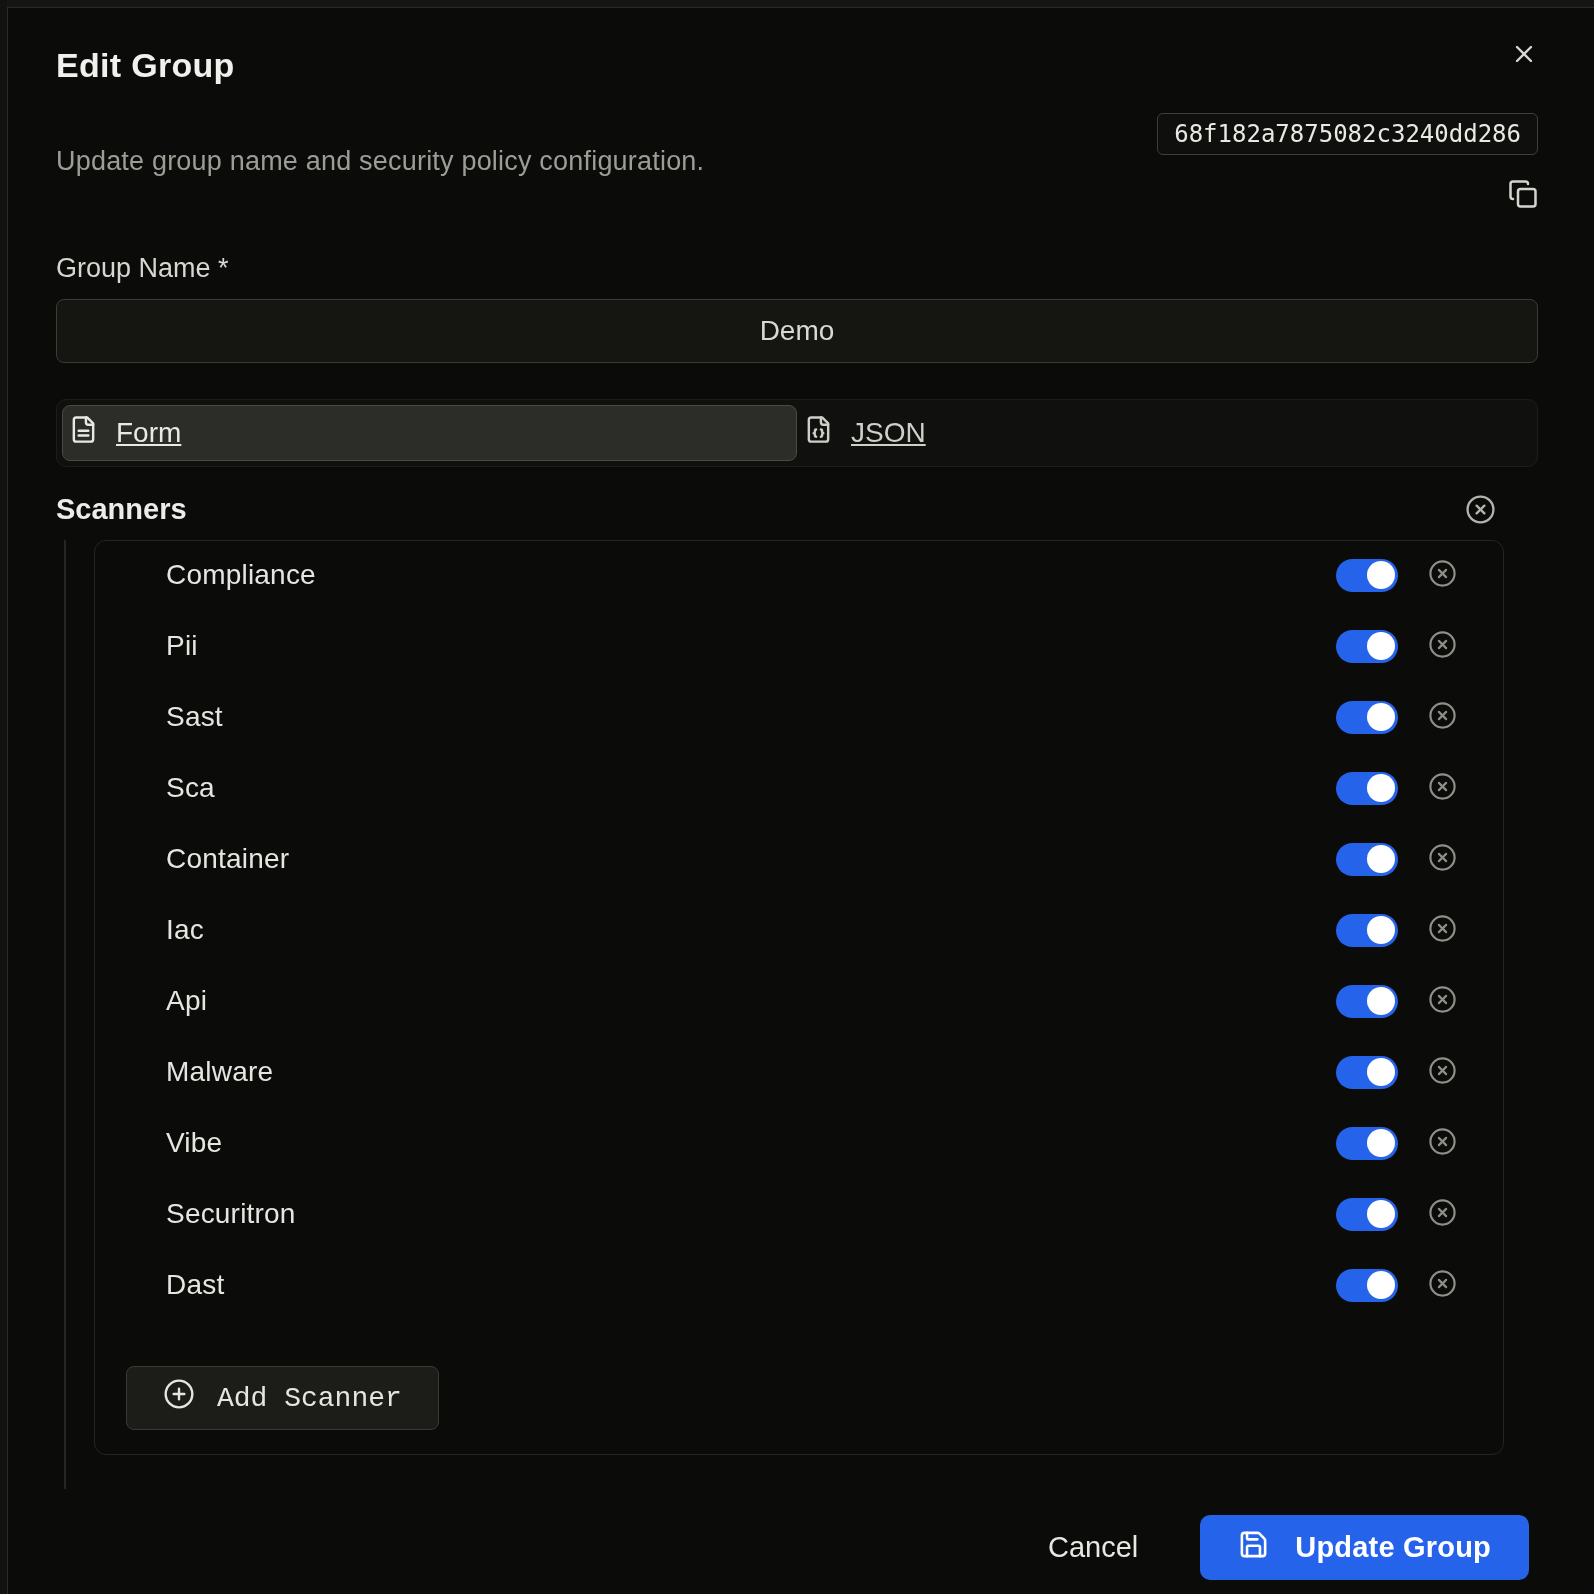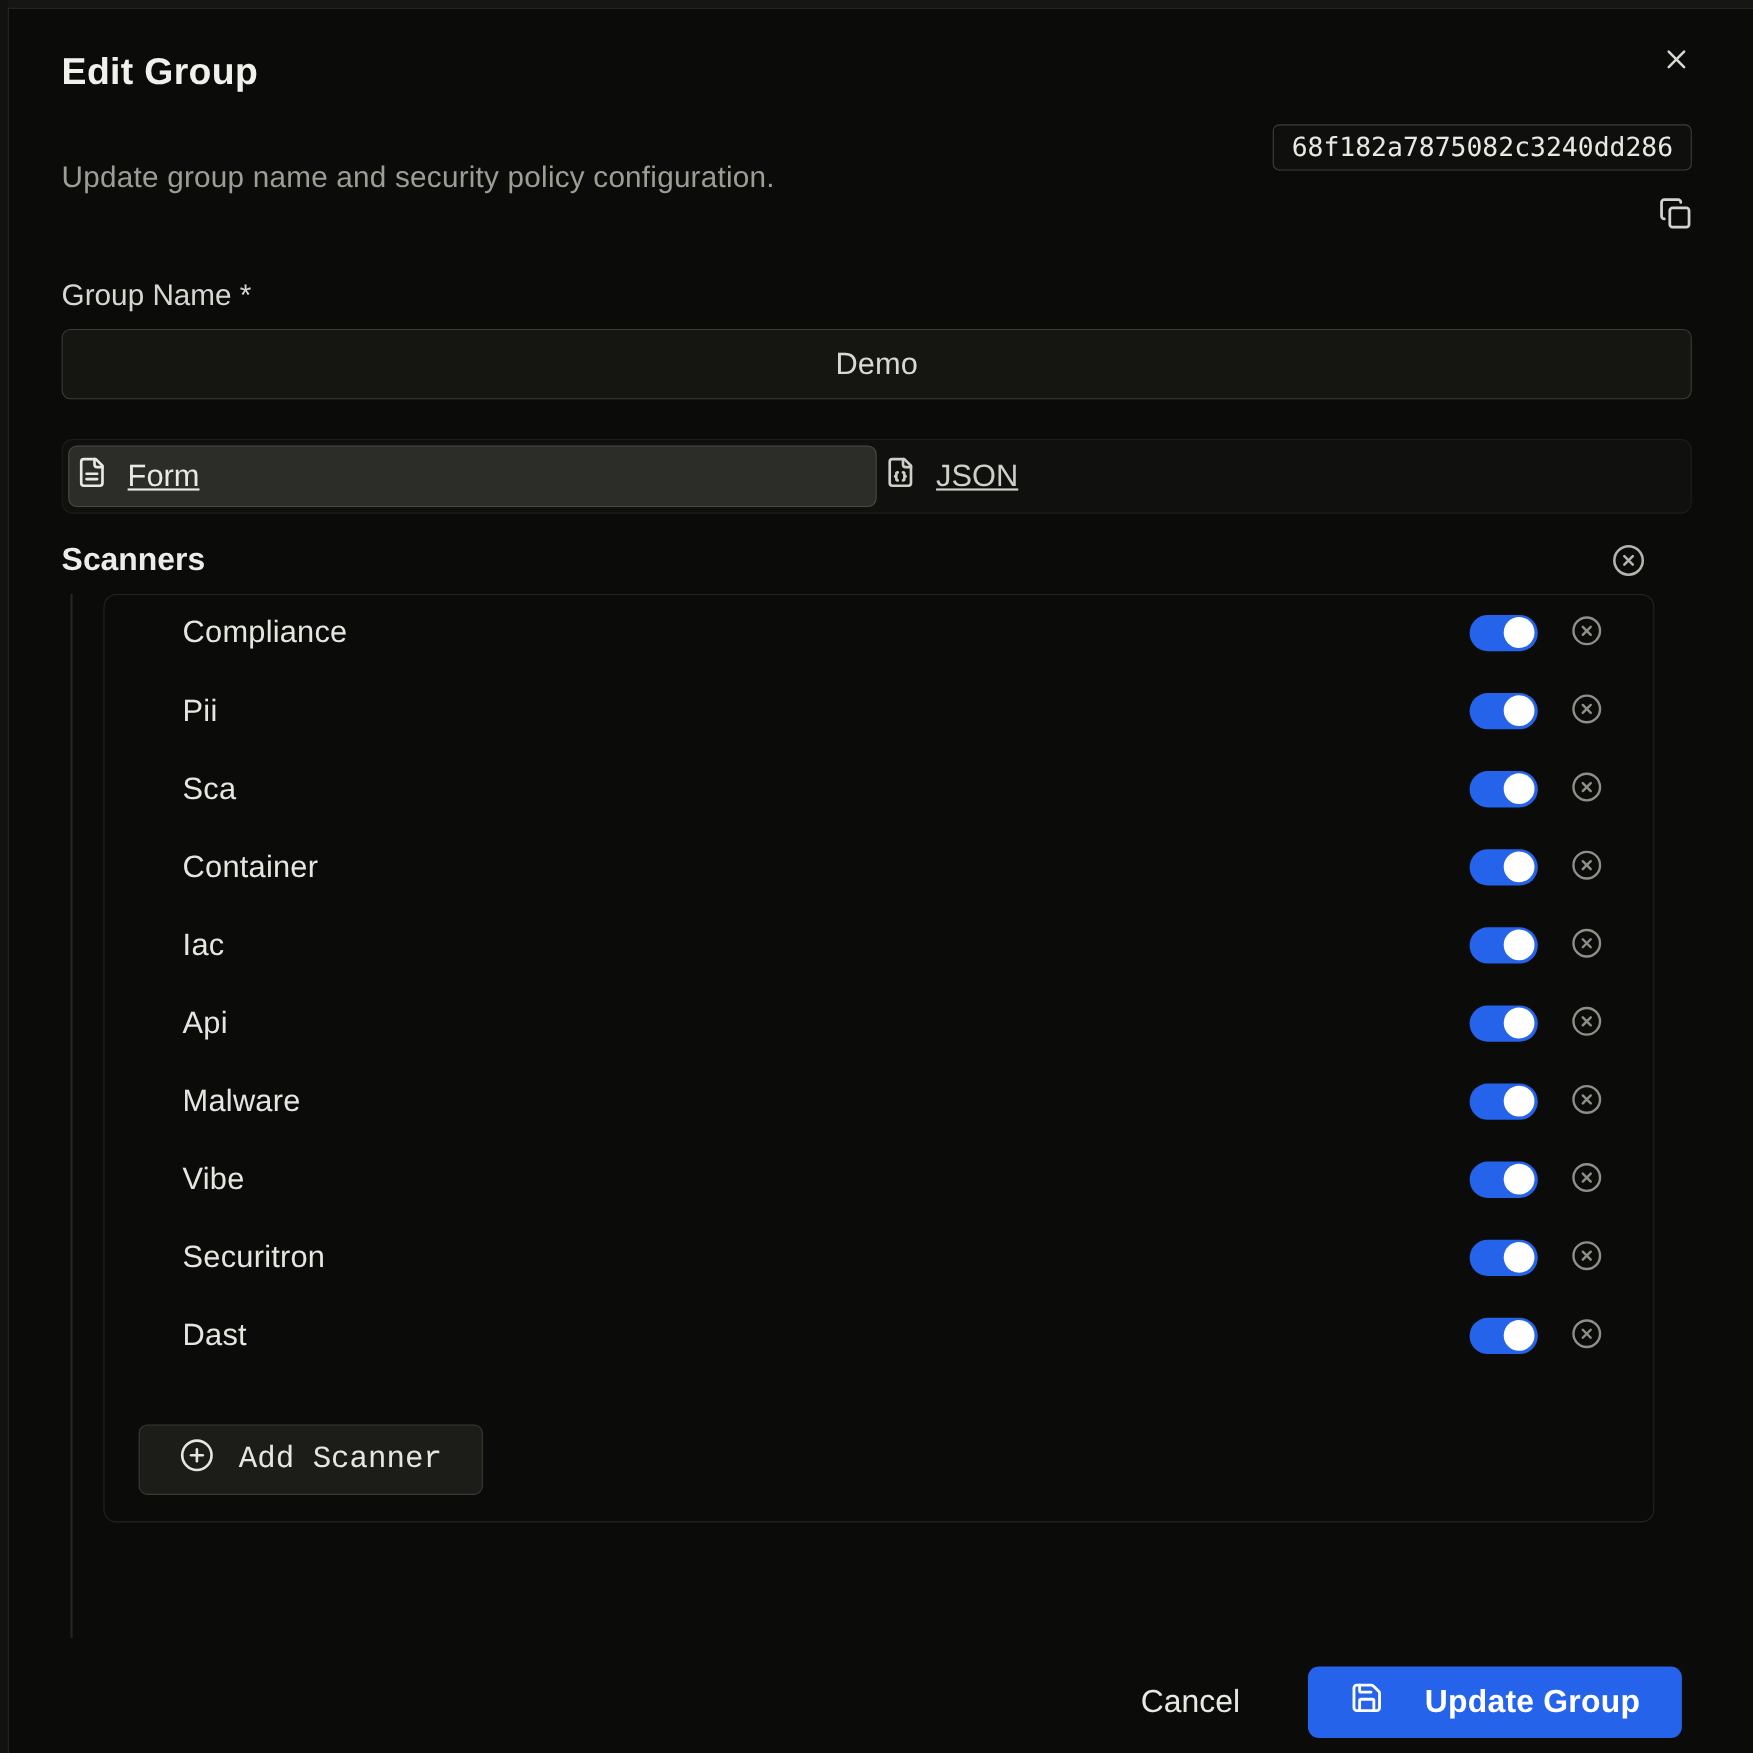--- a/index.html
+++ b/index.html
@@ -96,21 +96,21 @@
   }
   .add-btn svg { width:32px; height:32px; color:#e6e6e1; }
 
   
   .footer { margin-top:26px; display:flex; justify-content:flex-end; align-items:center; gap:48px; padding-right:9px; }
   .cancel-btn {
     background:none; border:none; color:#e8e8e3; font-size:29px; padding:0 14px; cursor:pointer;
     font-family:"Liberation Sans", sans-serif;
   }
   .update-btn {
-    display:flex; align-items:center; gap:37px; height:65px; padding:0 38px;
+    display:flex; align-items:center; gap:26px; height:65px; padding:0 38px;
     background:#2563eb; border:none; border-radius:10px;
     color:#ffffff; font-size:29px; font-weight:600; cursor:pointer; letter-spacing:.2px;
     font-family:"Liberation Sans", sans-serif;
   }
   .update-btn svg { width:31px; height:31px; }
 </style>
 </head>
 <body>
 
 <div class="underlay-strip"></div>
@@ -211,20 +211,34 @@
           <button class="icon-btn row-x">
             <span>
               <svg viewBox="0 0 24 24" fill="none" stroke="currentColor" stroke-width="1.8" stroke-linecap="round" stroke-linejoin="round">
                 <circle cx="12" cy="12" r="10"></circle>
                 <path d="m15 9-6 6"></path>
                 <path d="m9 9 6 6"></path>
               </svg>
             </span>
           </button>
         </div><div class="scanner-row">
+          <div class="scanner-label">Sast</div>
+          <button class="toggle on">
+            <span class="knob"></span>
+          </button>
+          <button class="icon-btn row-x">
+            <span>
+              <svg viewBox="0 0 24 24" fill="none" stroke="currentColor" stroke-width="1.8" stroke-linecap="round" stroke-linejoin="round">
+                <circle cx="12" cy="12" r="10"></circle>
+                <path d="m15 9-6 6"></path>
+                <path d="m9 9 6 6"></path>
+              </svg>
+            </span>
+          </button>
+        </div><div class="scanner-row">
           <div class="scanner-label">Sca</div>
           <button class="toggle on">
             <span class="knob"></span>
           </button>
           <button class="icon-btn row-x">
             <span>
               <svg viewBox="0 0 24 24" fill="none" stroke="currentColor" stroke-width="1.8" stroke-linecap="round" stroke-linejoin="round">
                 <circle cx="12" cy="12" r="10"></circle>
                 <path d="m15 9-6 6"></path>
                 <path d="m9 9 6 6"></path>

